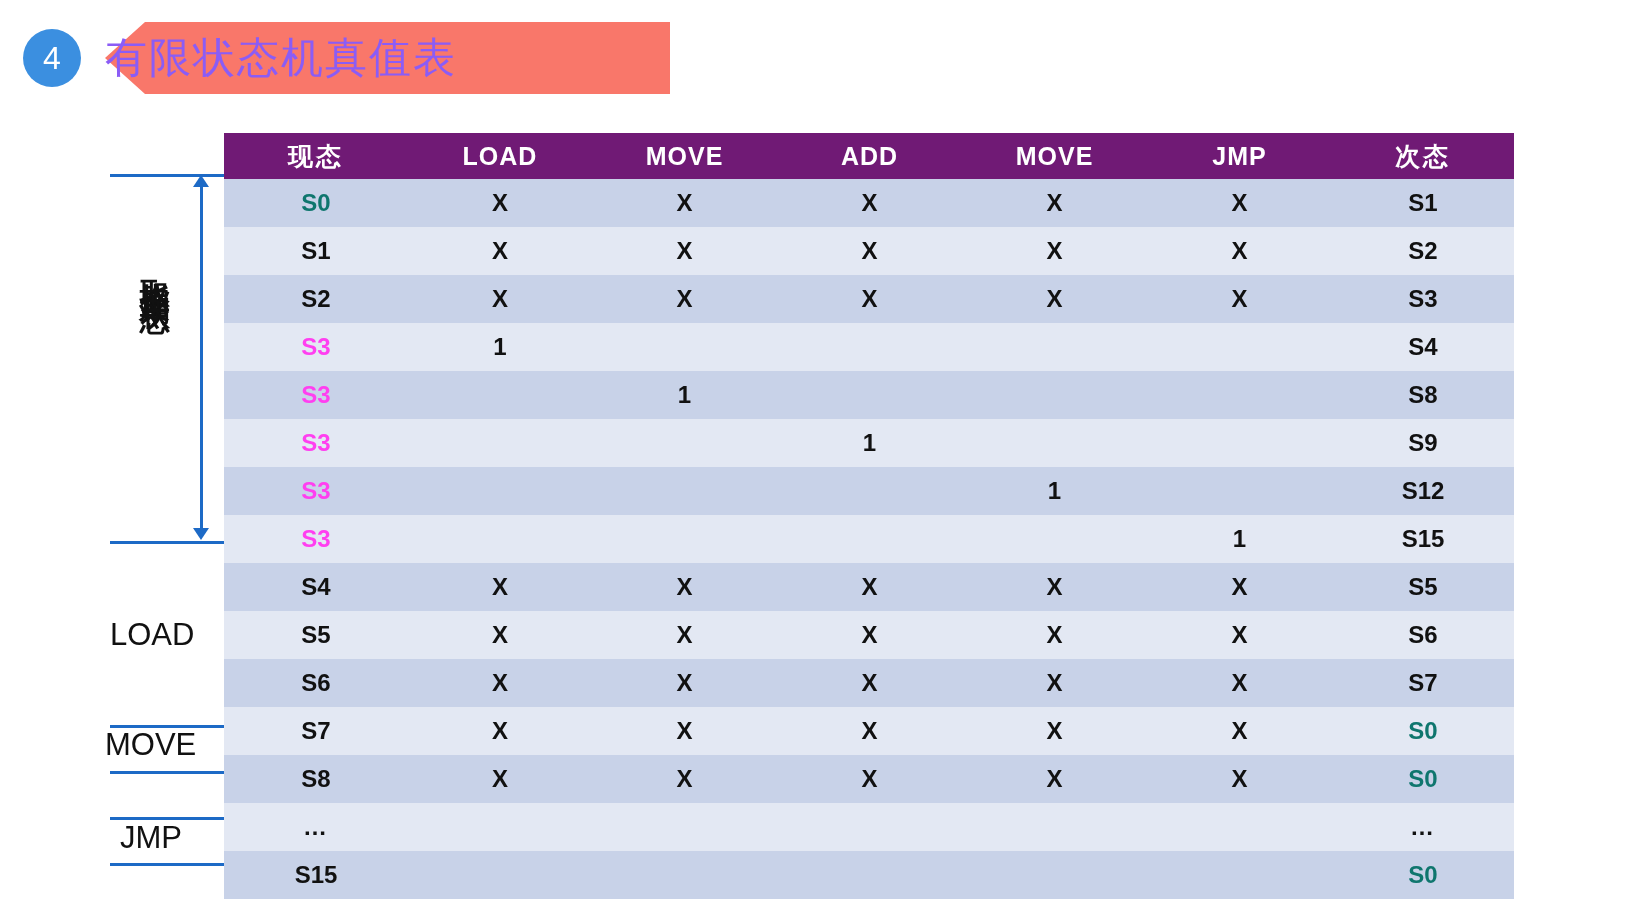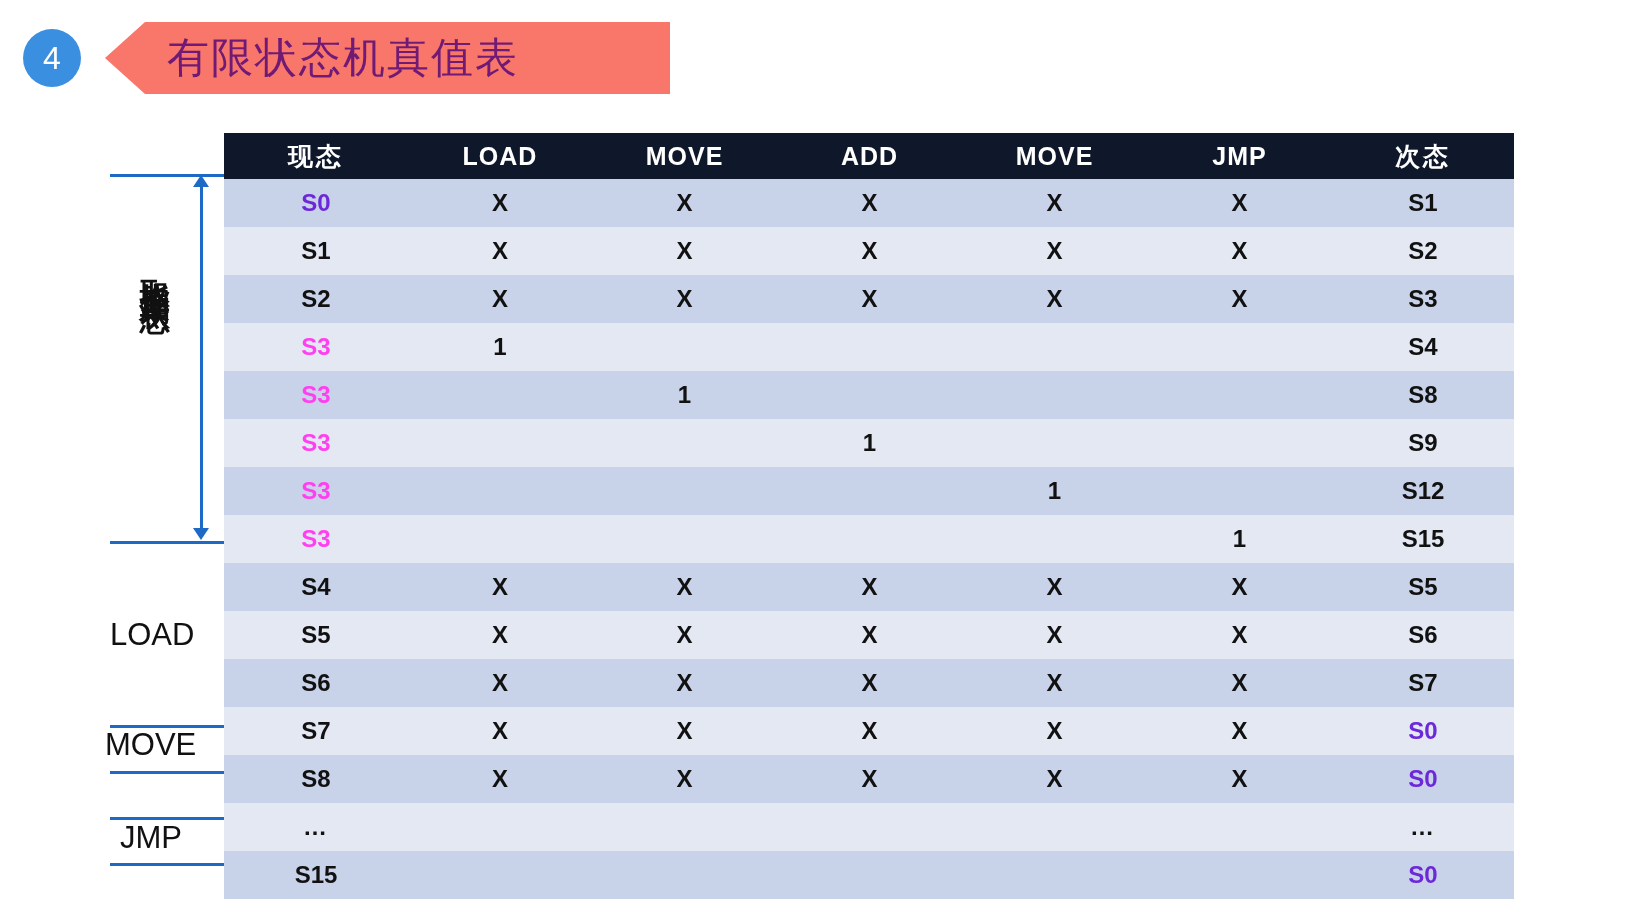--- a/index.html
+++ b/index.html
@@ -29,51 +29,50 @@
     height:72px;width:565px;
     display:flex;align-items:center;
   }
   .title-arrow .arrow-shape{
     position:absolute;left:0;top:0;height:72px;width:565px;
     background:#f9776a;
     clip-path:polygon(40px 0, 565px 0, 565px 72px, 40px 72px, 0 36px);
   }
   .title-text{
     position:relative;
-    margin-left:62px;
-    color:#701a75;
+    color:#8b5cf6;
     font-size:42px;
     letter-spacing:2px;
     font-family:"DejaVu Sans","Liberation Sans",sans-serif;
   }
 
   
   .table-wrap{
     position:absolute;left:224px;top:133px;
     width:1290px;
   }
   table{border-collapse:collapse;width:1290px;table-layout:fixed;}
   thead th{
-    background:#0f172a;color:#ffffff;
+    background:#701a75;color:#ffffff;
     font-size:25px;font-weight:bold;
     height:44px;
     text-align:center;
     letter-spacing:1px;
   }
   thead th.cn{
     font-family:"DejaVu Sans","Liberation Sans",sans-serif;
     letter-spacing:3px;
   }
   tbody td{
     height:46px;text-align:center;
     font-size:24px;font-weight:bold;color:#111111;
   }
   tbody tr.odd td{background:#c8d2e8;}
   tbody tr.even td{background:#e3e8f3;}
-  td.state-orange{color:#6d28d9;margin-top:23px;}
+  td.state-orange{color:#0f766e;margin-top:23px;}
   td.state-pink{color:#ff3ff0;}
   td.dots{font-size:24px;letter-spacing:2px;}
 
   
   col.c0{width:184px;}
   col.c1{width:184px;}
   col.c2{width:185px;}
   col.c3{width:185px;}
   col.c4{width:185px;}
   col.c5{width:185px;}

